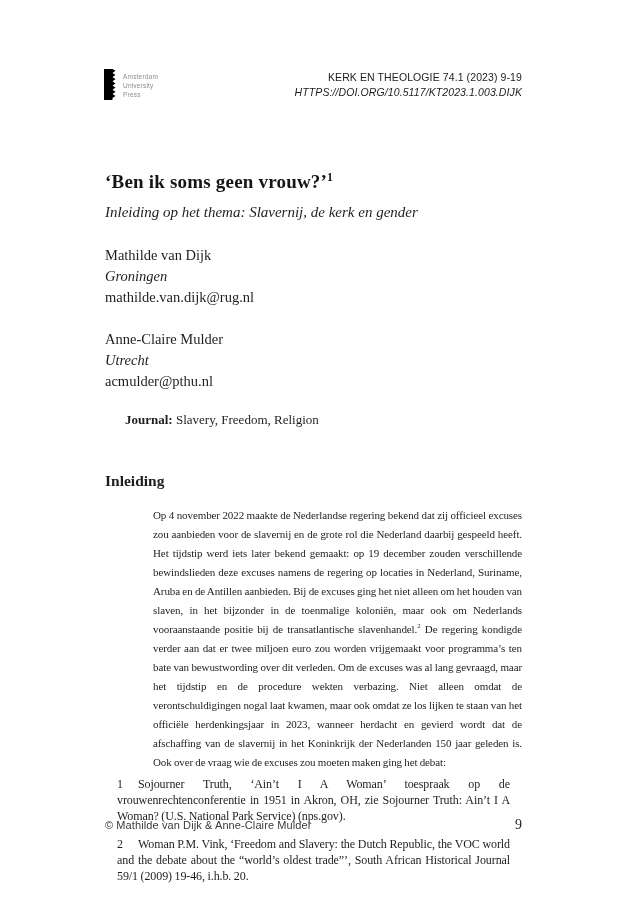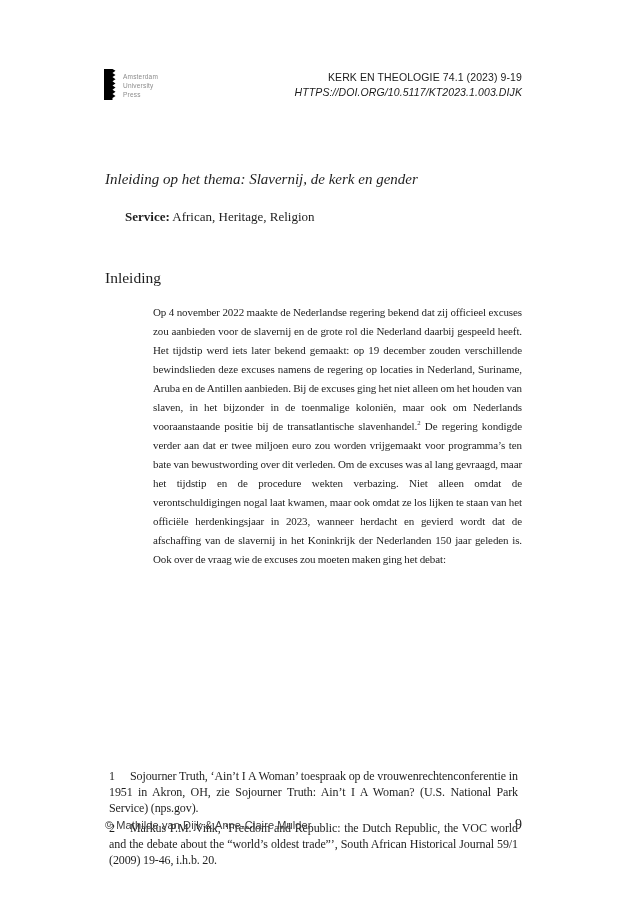--- a/index.html
+++ b/index.html
@@ -32,41 +32,41 @@
 
   
   .article { position: absolute; left: 105px; right: 105px; top: 170px; }
   .title {
     margin: 0; font-size: 19px; line-height: 23px;
     font-weight: 700; letter-spacing: 0.2px; color: #161616;
   }
   .title sup, .body-par sup {
     font-size: 0.62em; line-height: 0; vertical-align: super;
   }
-  .subtitle { font-style: italic; font-size: 15px; line-height: 19px; margin-top: 0; }
+  .subtitle { font-style: italic; font-size: 15px; line-height: 19px; margin-top: 10px; }
   .authors { margin-top: 23px; font-size: 14.5px; line-height: 21px; }
   .author + .author { margin-top: 21px; }
   .affiliation { font-style: italic; }
   .email { color: #1e1e1e; text-decoration: none; }
   .keywords { margin-top: 19px; padding-left: 20px; font-size: 13px; line-height: 17px; }
   .keywords-label { font-weight: 700; }
-  .section-heading { margin: 44px 0 0 0; font-size: 15.5px; font-weight: 400; }
+  .section-heading { margin: 44px 0 0 0; font-size: 15.5px; font-weight: 700; }
   .body-par {
     margin-top: 16px; text-align: justify;
     font-size: 11px; line-height: 19px;
     letter-spacing: -0.1px; word-spacing: -0.4px; margin-left: 48px;
   }
 
   
   .footnotes {
     position: absolute; left: 105px; right: 105px; top: 764px;
     font-size: 12px; line-height: 16px; text-align: justify;
     letter-spacing: -0.1px; word-spacing: -0.3px;
   }
-  .footnote { margin: 4px; }
+  .footnote { margin: 12px; }
   .fn-marker { display: inline-block; min-width: 21px; }
   .fn-journal { }
 
   
   .footer {
     position: absolute; left: 105px; right: 105px; top: 817px;
     display: flex; justify-content: space-between; align-items: baseline;
   }
   .copyright {
     font-family: "Liberation Sans", sans-serif;
@@ -91,35 +91,48 @@
       <div>Press</div>
     </div>
   </div>
 
   <div class="header-right">
     <div>KERK EN THEOLOGIE 74.1 (2023) 9-19</div>
     <div class="doi-line">HTTPS://DOI.ORG/10.5117/KT2023.1.003.DIJK</div>
   </div>
 
   <div class="article">
+    <h1 class="title"><span>‘Ben ik soms geen vrouw?’</span><sup>1</sup></h1>
     <div class="subtitle">Inleiding op het thema: Slavernij, de kerk en gender</div>
 
+    <div class="authors">
+      <div class="author">
+        <div>Mathilde van Dijk</div>
+        <div class="affiliation">Groningen</div>
+        <div class="email">mathilde.van.dijk@rug.nl</div>
+      </div>
+      <div class="author">
+        <div>Anne-Claire Mulder</div>
+        <div class="affiliation">Utrecht</div>
+        <div class="email">acmulder@pthu.nl</div>
+      </div>
+    </div>
 
     <div class="keywords">
-      <span class="keywords-label">Service:</span><span> African, Heritage, Religion</span>
+      <span class="keywords-label">Journal:</span><span> Slavery, Freedom, Religion</span>
     </div>
 
     <h2 class="section-heading">Inleiding</h2>
 
     <p class="body-par"><span>Op 4 november 2022 maakte de Nederlandse regering bekend dat zij officieel excuses zou aanbieden voor de slavernij en de grote rol die Nederland daarbij gespeeld heeft. Het tijdstip werd iets later bekend gemaakt: op 19 december zouden verschillende bewindslieden deze excuses namens de regering op locaties in Nederland, Suriname, Aruba en de Antillen aanbieden. Bij de excuses ging het niet alleen om het houden van slaven, in het bijzonder in de toenmalige koloniën, maar ook om Nederlands vooraanstaande positie bij de transatlantische slavenhandel.</span><sup>2</sup><span> De regering kondigde verder aan dat er twee miljoen euro zou worden vrijgemaakt voor programma’s ten bate van bewustwording over dit verleden. Om de excuses was al lang gevraagd, maar het tijdstip en de procedure wekten verbazing. Niet alleen omdat de verontschuldigingen nogal laat kwamen, maar ook omdat ze los lijken te staan van het officiële herdenkingsjaar in 2023, wanneer herdacht en gevierd wordt dat de afschaffing van de slavernij in het Koninkrijk der Nederlanden 150 jaar geleden is. Ook over de vraag wie de excuses zou moeten maken ging het debat:</span></p>
   </div>
 
   <div class="footnotes">
     <p class="footnote"><span class="fn-marker">1</span><span>Sojourner Truth, ‘Ain’t I A Woman’ toespraak op de vrouwenrechtenconferentie in 1951 in Akron, OH, zie Sojourner Truth: Ain’t I A Woman? (U.S. National Park Service) (nps.gov).</span></p>
-    <p class="footnote"><span class="fn-marker">2</span><span>Markus P.M. Vink, ‘Freedom and Republic: the Dutch Republic, the VOC world and the debate about the “world’s oldest trade”’, </span><span class="fn-journal">South African Historical Journal</span><span> 59/1 (2009) 19-46, i.h.b. 20.</span></p>
+    <p class="footnote"><span class="fn-marker">2</span><span>Woman P.M. Vink, ‘Freedom and Slavery: the Dutch Republic, the VOC world and the debate about the “world’s oldest trade”’, </span><span class="fn-journal">South African Historical Journal</span><span> 59/1 (2009) 19-46, i.h.b. 20.</span></p>
   </div>
 
   <div class="footer">
     <div class="copyright">© Mathilde van Dijk &amp; Anne-Claire Mulder</div>
     <div class="page-number">9</div>
   </div>
 
 </div>
 
 </body></html>

